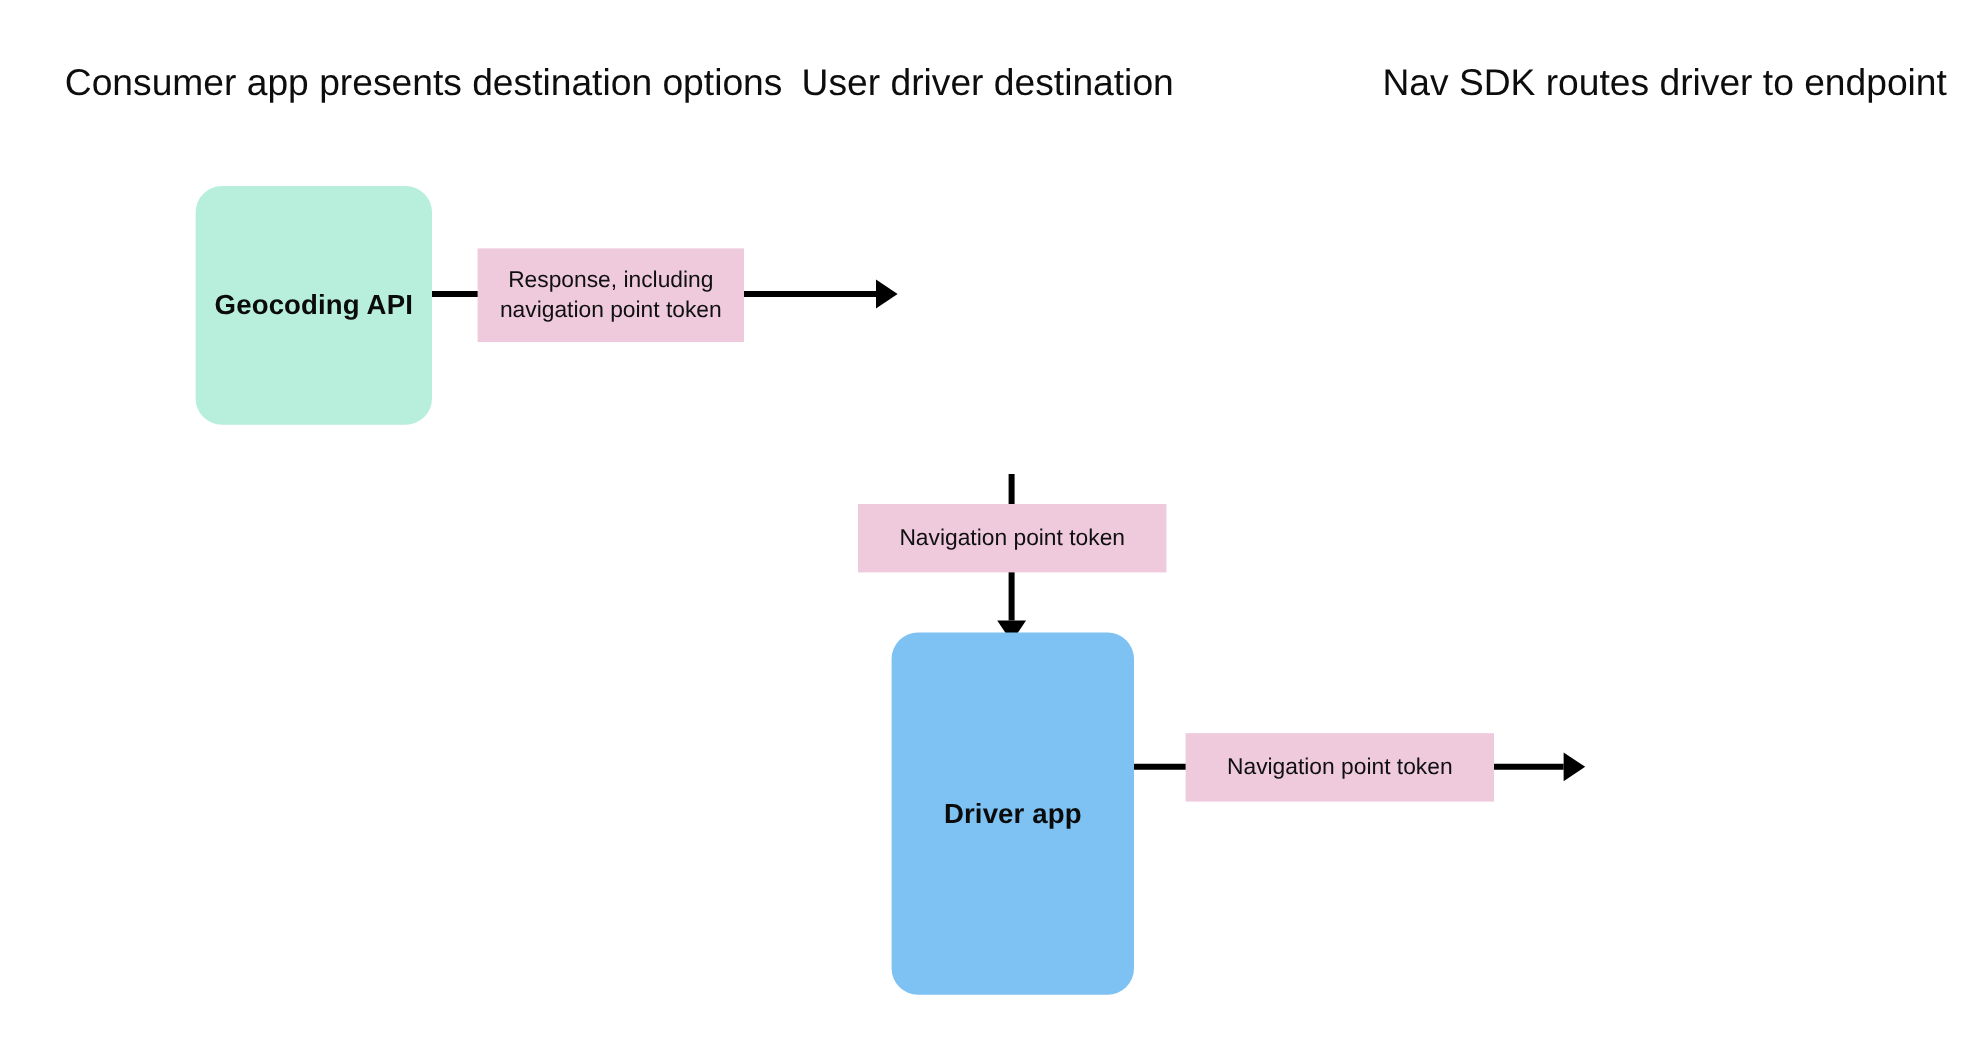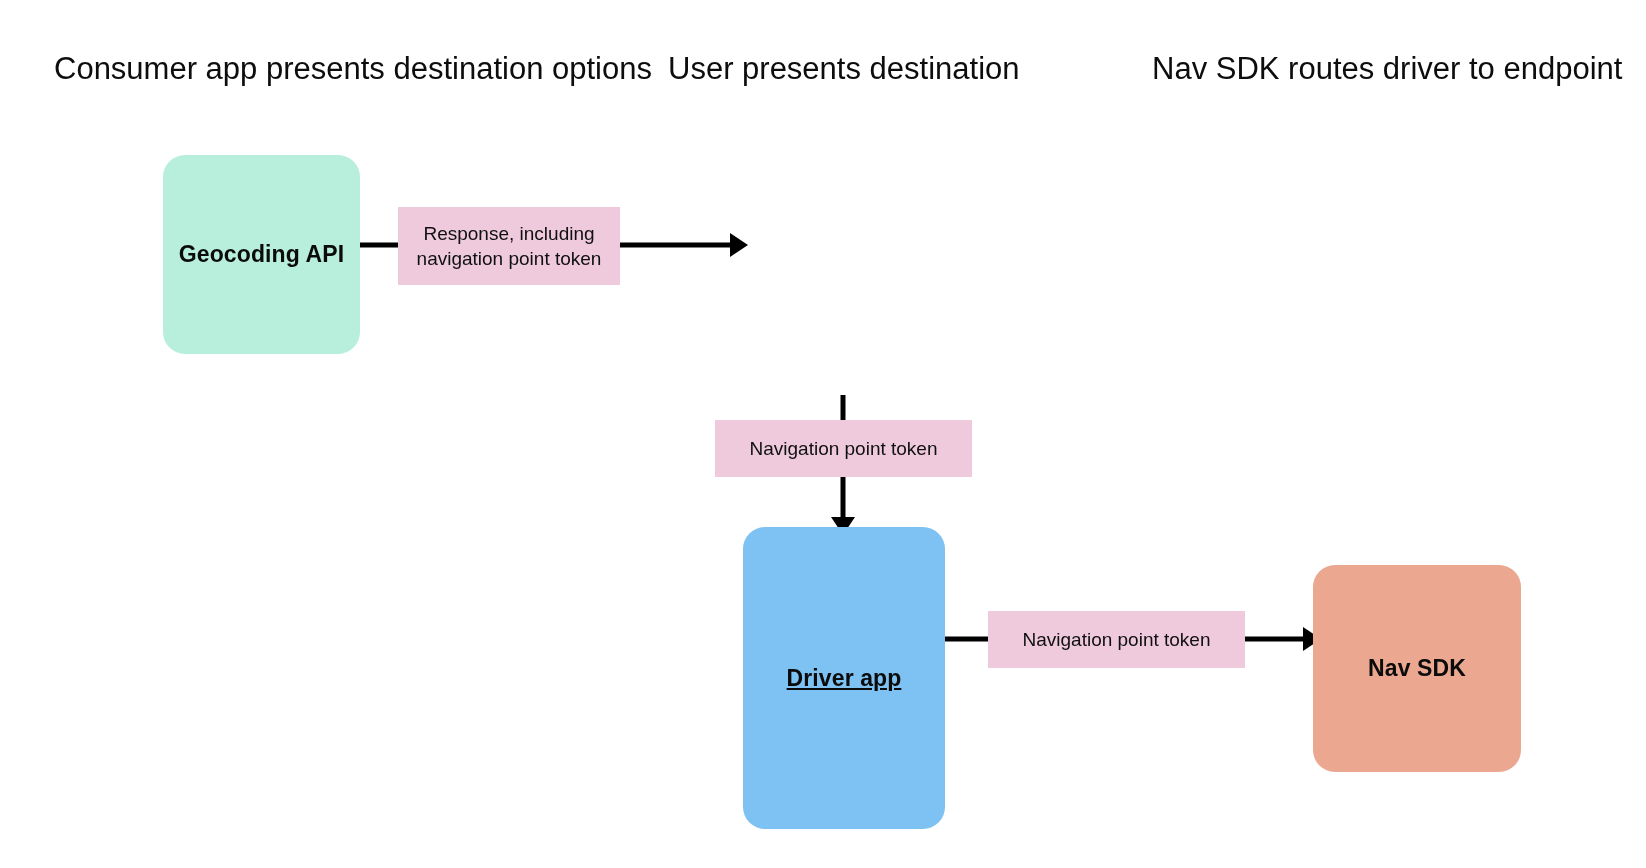--- a/index.html
+++ b/index.html
@@ -69,21 +69,21 @@
     fill: #000000;
   }
 </style>
 </head>
 <body>
 
 <div id="canvas">
 
   <div class="col-header" style="left:54px; top:55px;">Consumer app presents destination options</div>
 
-  <div class="col-header" style="left:668px; top:55px;">User presents destination</div>
+  <div class="col-header" style="left:668px; top:55px;">User driver destination</div>
 
   <div class="col-header" style="left:1152px; top:55px;">Nav SDK routes driver to endpoint</div>
 
   <div class="edge" style="left:358px; top:231px; width:390px; height:30px;">
     <svg width="390" height="30" viewBox="0 0 390 30">
       <line class="edge-line" x1="0" y1="14" x2="372" y2="14"></line>
       <polygon class="arrow-head" points="372,2 390,14 372,26"></polygon>
     </svg>
   </div>
 
@@ -99,27 +99,24 @@
       <line class="edge-line" x1="0" y1="14" x2="360" y2="14"></line>
       <polygon class="arrow-head" points="360,2 378,14 360,26"></polygon>
     </svg>
   </div>
 
   <div class="node" style="left:163px; top:143px; width:197px; height:199px; background:#b7efdc;margin-top:12px;">
     <span>Geocoding API</span>
   </div>
 
 
-  <div class="node" style="left:743px; top:527px; width:202px; height:302px; background:#7ec2f3;text-decoration:underline;">
+  <div class="node" style="left:743px; top:527px; width:202px; height:302px; background:#7ec2f3;">
     <span>Driver app</span>
   </div>
 
-  <div class="node" style="left:1313px; top:565px; width:208px; height:207px; background:#eba78f;">
-    <span>Nav SDK</span>
-  </div>
 
   <div class="label-box" style="left:398px; top:207px; width:222px; height:78px; background:#eecadc;">
     <span>Response, including navigation point token</span>
   </div>
 
   <div class="label-box" style="left:715px; top:420px; width:257px; height:57px; background:#eecadc;">
     <span>Navigation point token</span>
   </div>
 
   <div class="label-box" style="left:988px; top:611px; width:257px; height:57px; background:#eecadc;">

